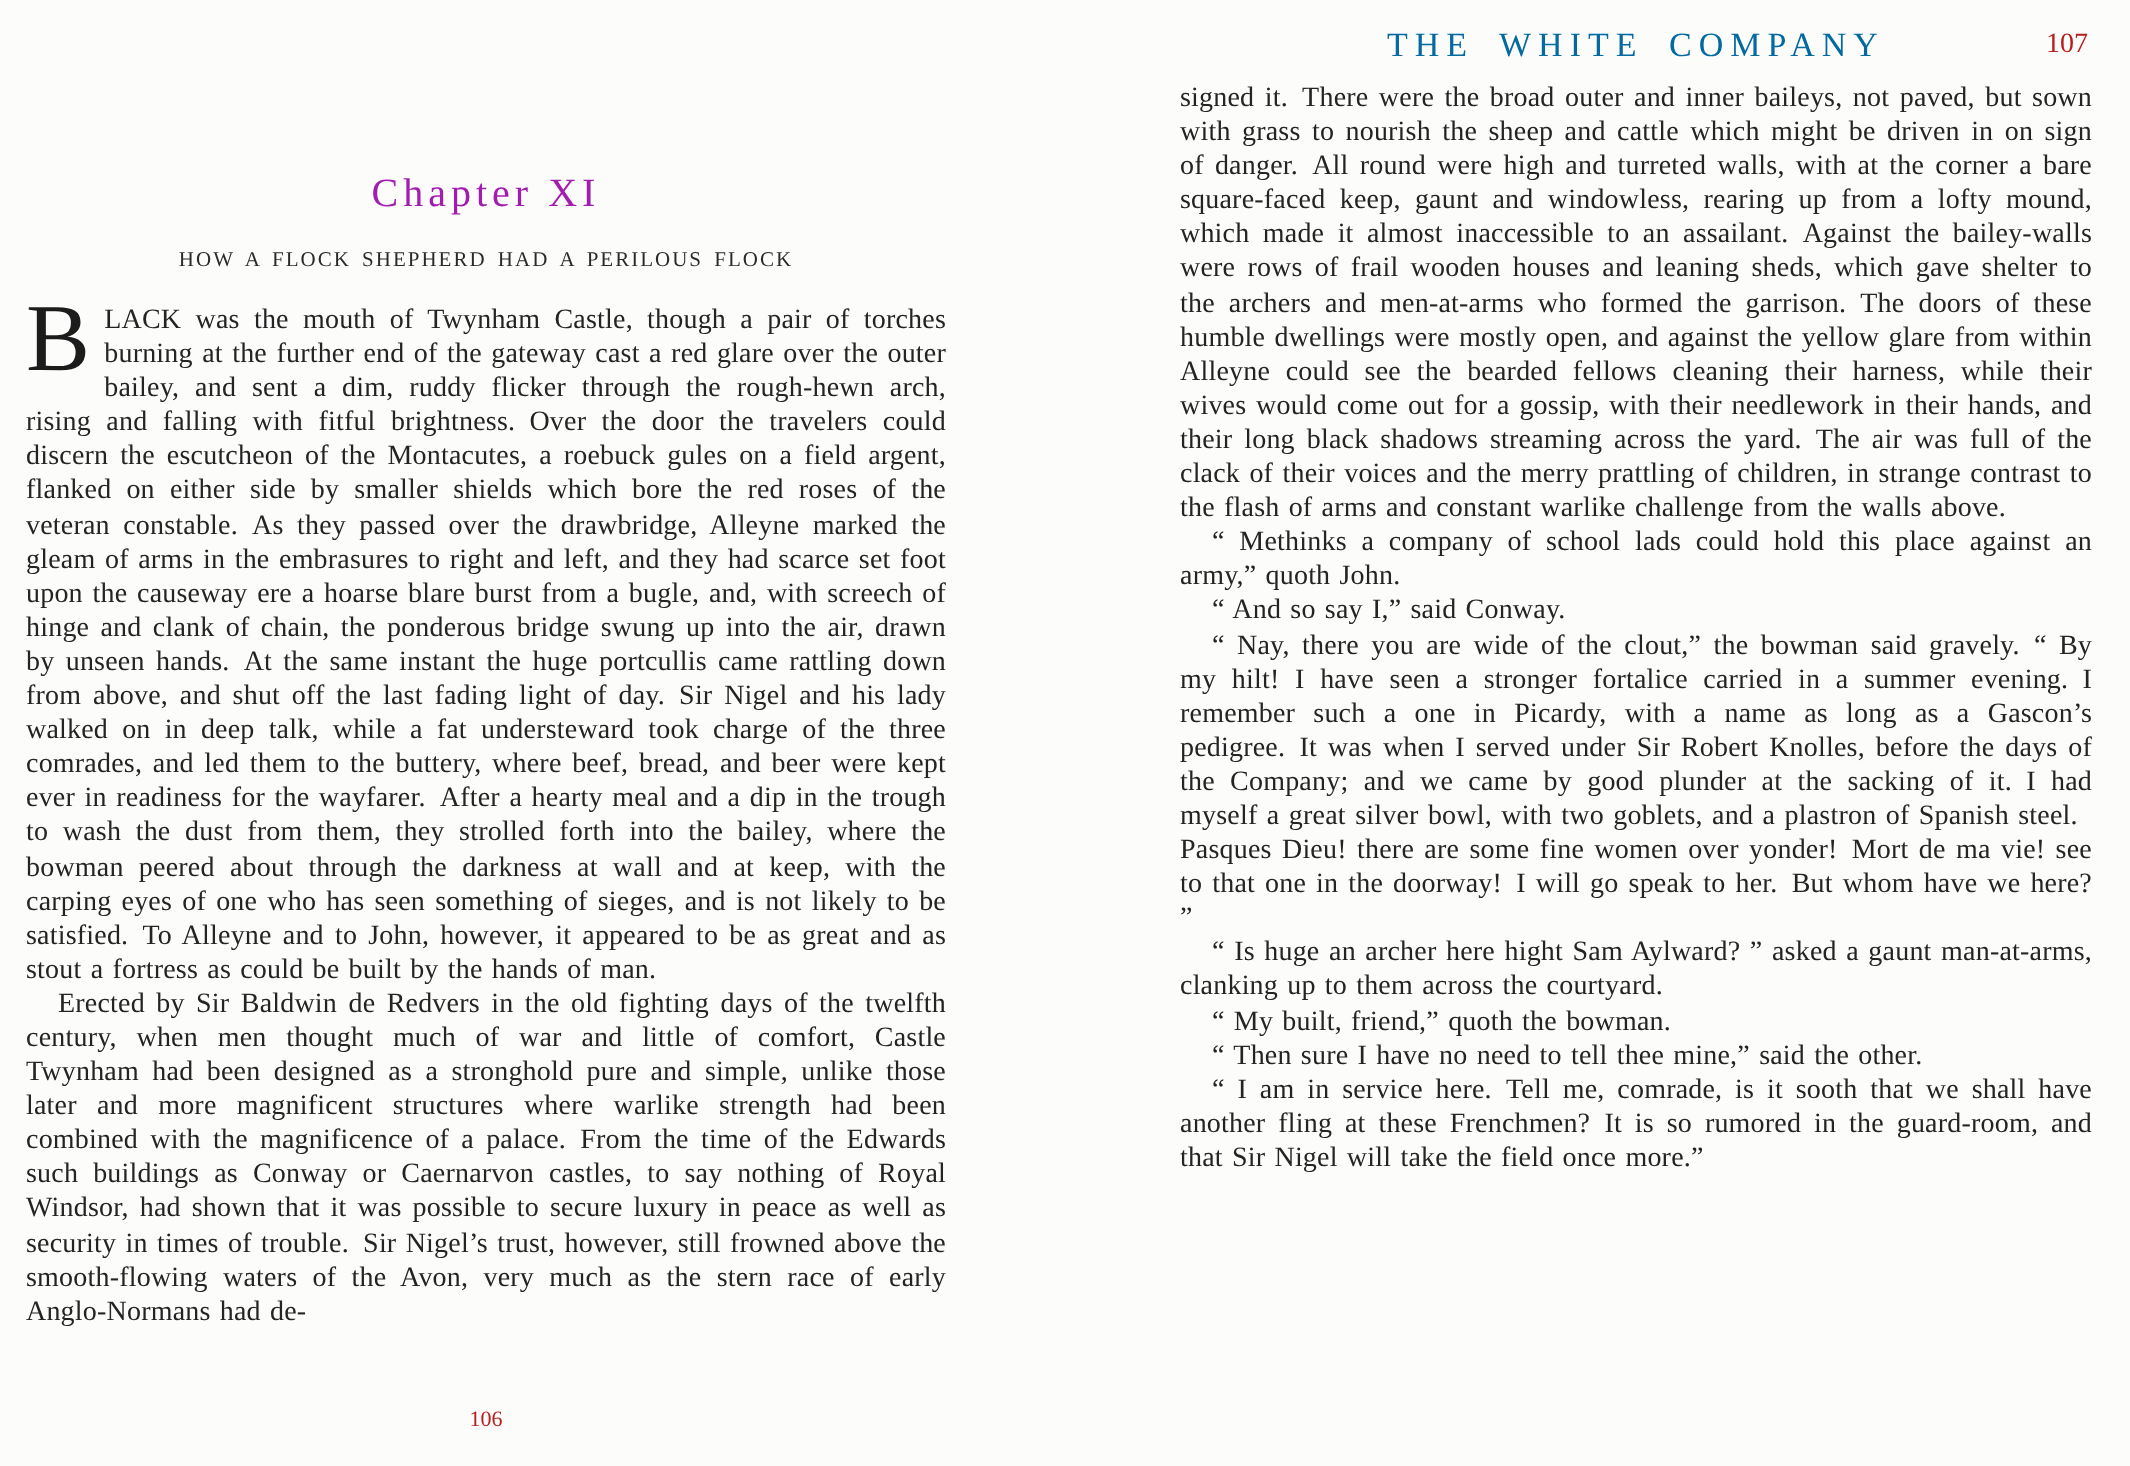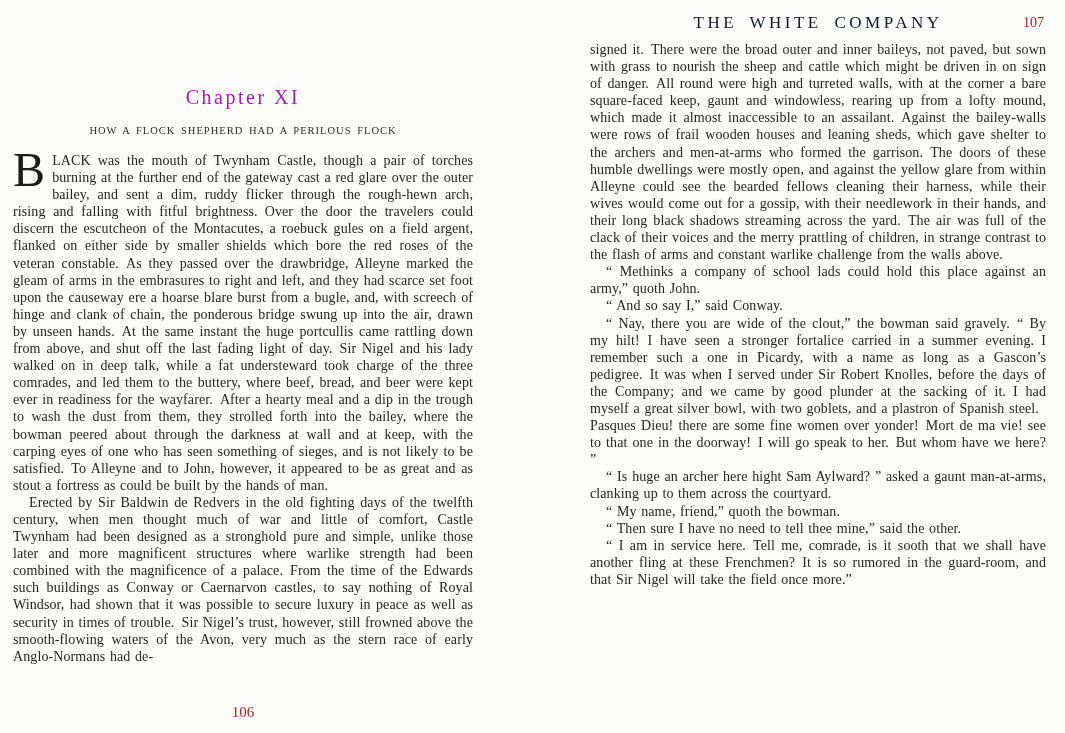--- a/index.html
+++ b/index.html
@@ -75,36 +75,36 @@
     position: absolute;
     top: 13px; left: 0; right: 0;
     height: 22px;
   }
   .running-head {
     display: block;
     text-align: center;
     font-size: 17px;
     letter-spacing: 3.5px;
     word-spacing: 5px;
-    color: #0f172a;
+    color: #0369a1;
     white-space: nowrap;
   }
   .folio {
     font-size: 14px;
     color: #b91c1c;
   }
   .folio-top {
     position: absolute;
     right: 2px; top: 2px;
   }
   .folio-bottom {
     position: absolute;
     top: 704px; left: 0; right: 0;
     text-align: center;
-    font-size: 15px;
+    font-size: 11px;
   }
 </style>
 </head>
 <body>
 
 <div class="spread">
 
   <div class="page page-left">
     <div class="chapter-head">Chapter XI</div>
     <div class="chapter-sub">HOW A FLOCK SHEPHERD HAD A PERILOUS FLOCK</div>
@@ -119,19 +119,19 @@
     <div class="running-row">
       <span class="running-head">THE WHITE COMPANY</span>
       <span class="folio folio-top">107</span>
     </div>
     <div class="body-text">
         <p class="para">signed it. There were the broad outer and inner baileys, not paved, but sown with grass to nourish the sheep and cattle which might be driven in on sign of danger. All round were high and turreted walls, with at the corner a bare square-faced keep, gaunt and windowless, rearing up from a lofty mound, which made it almost inaccessible to an assailant. Against the bailey-walls were rows of frail wooden houses and leaning sheds, which gave shelter to the archers and men-at-arms who formed the garrison. The doors of these humble dwellings were mostly open, and against the yellow glare from within Alleyne could see the bearded fellows cleaning their harness, while their wives would come out for a gossip, with their needlework in their hands, and their long black shadows streaming across the yard. The air was full of the clack of their voices and the merry prattling of children, in strange contrast to the flash of arms and constant warlike challenge from the walls above.</p>
         <p class="para indent">“ Methinks a company of school lads could hold this place against an army,” quoth John.</p>
         <p class="para indent">“ And so say I,” said Conway.</p>
         <p class="para indent">“ Nay, there you are wide of the clout,” the bowman said gravely. “ By my hilt! I have seen a stronger fortalice carried in a summer evening. I remember such a one in Picardy, with a name as long as a Gascon’s pedigree. It was when I served under Sir Robert Knolles, before the days of the Company; and we came by good plunder at the sacking of it. I had myself a great silver bowl, with two goblets, and a plastron of Spanish steel. Pasques Dieu! there are some fine women over yonder! Mort de ma vie! see to that one in the doorway! I will go speak to her. But whom have we here? ”</p>
         <p class="para indent">“ Is huge an archer here hight Sam Aylward? ” asked a gaunt man-at-arms, clanking up to them across the courtyard.</p>
-        <p class="para indent">“ My name, friend,” quoth the bowman.</p>
+        <p class="para indent">“ My built, friend,” quoth the bowman.</p>
         <p class="para indent">“ Then sure I have no need to tell thee mine,” said the other.</p>
         <p class="para indent">“ I am in service here. Tell me, comrade, is it sooth that we shall have another fling at these Frenchmen? It is so rumored in the guard-room, and that Sir Nigel will take the field once more.”</p>
       </div>
   </div>
 
 </div>
 
 </body></html>

